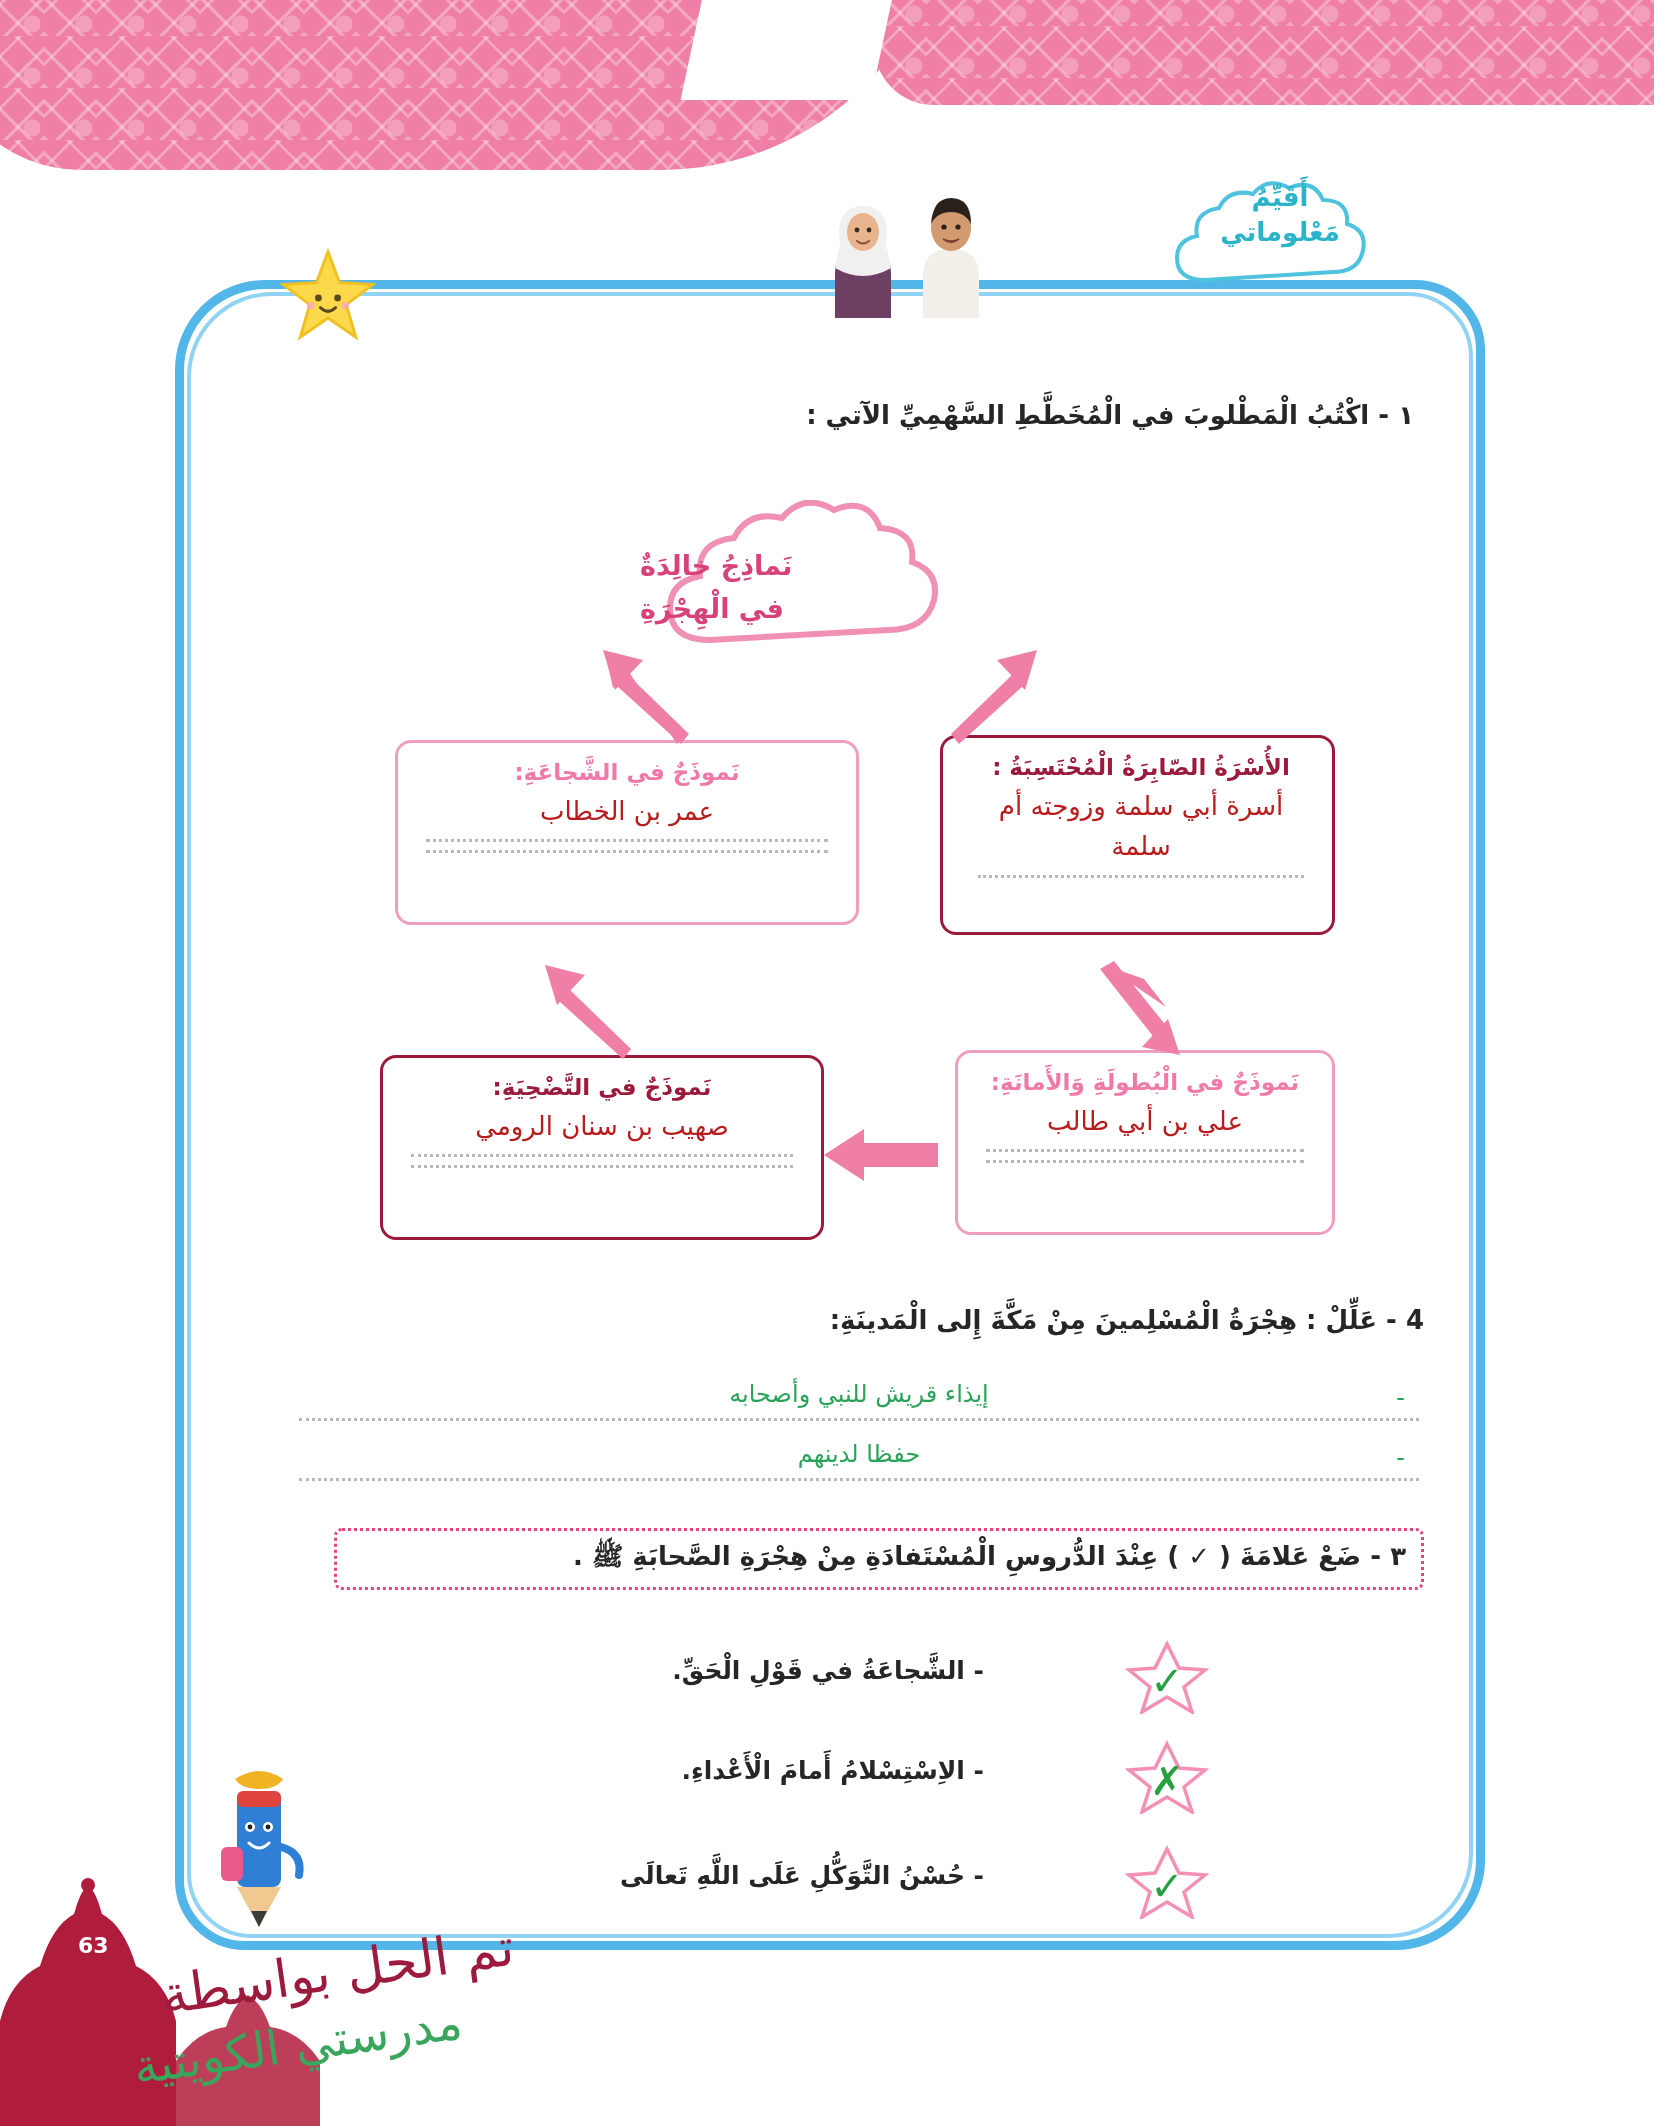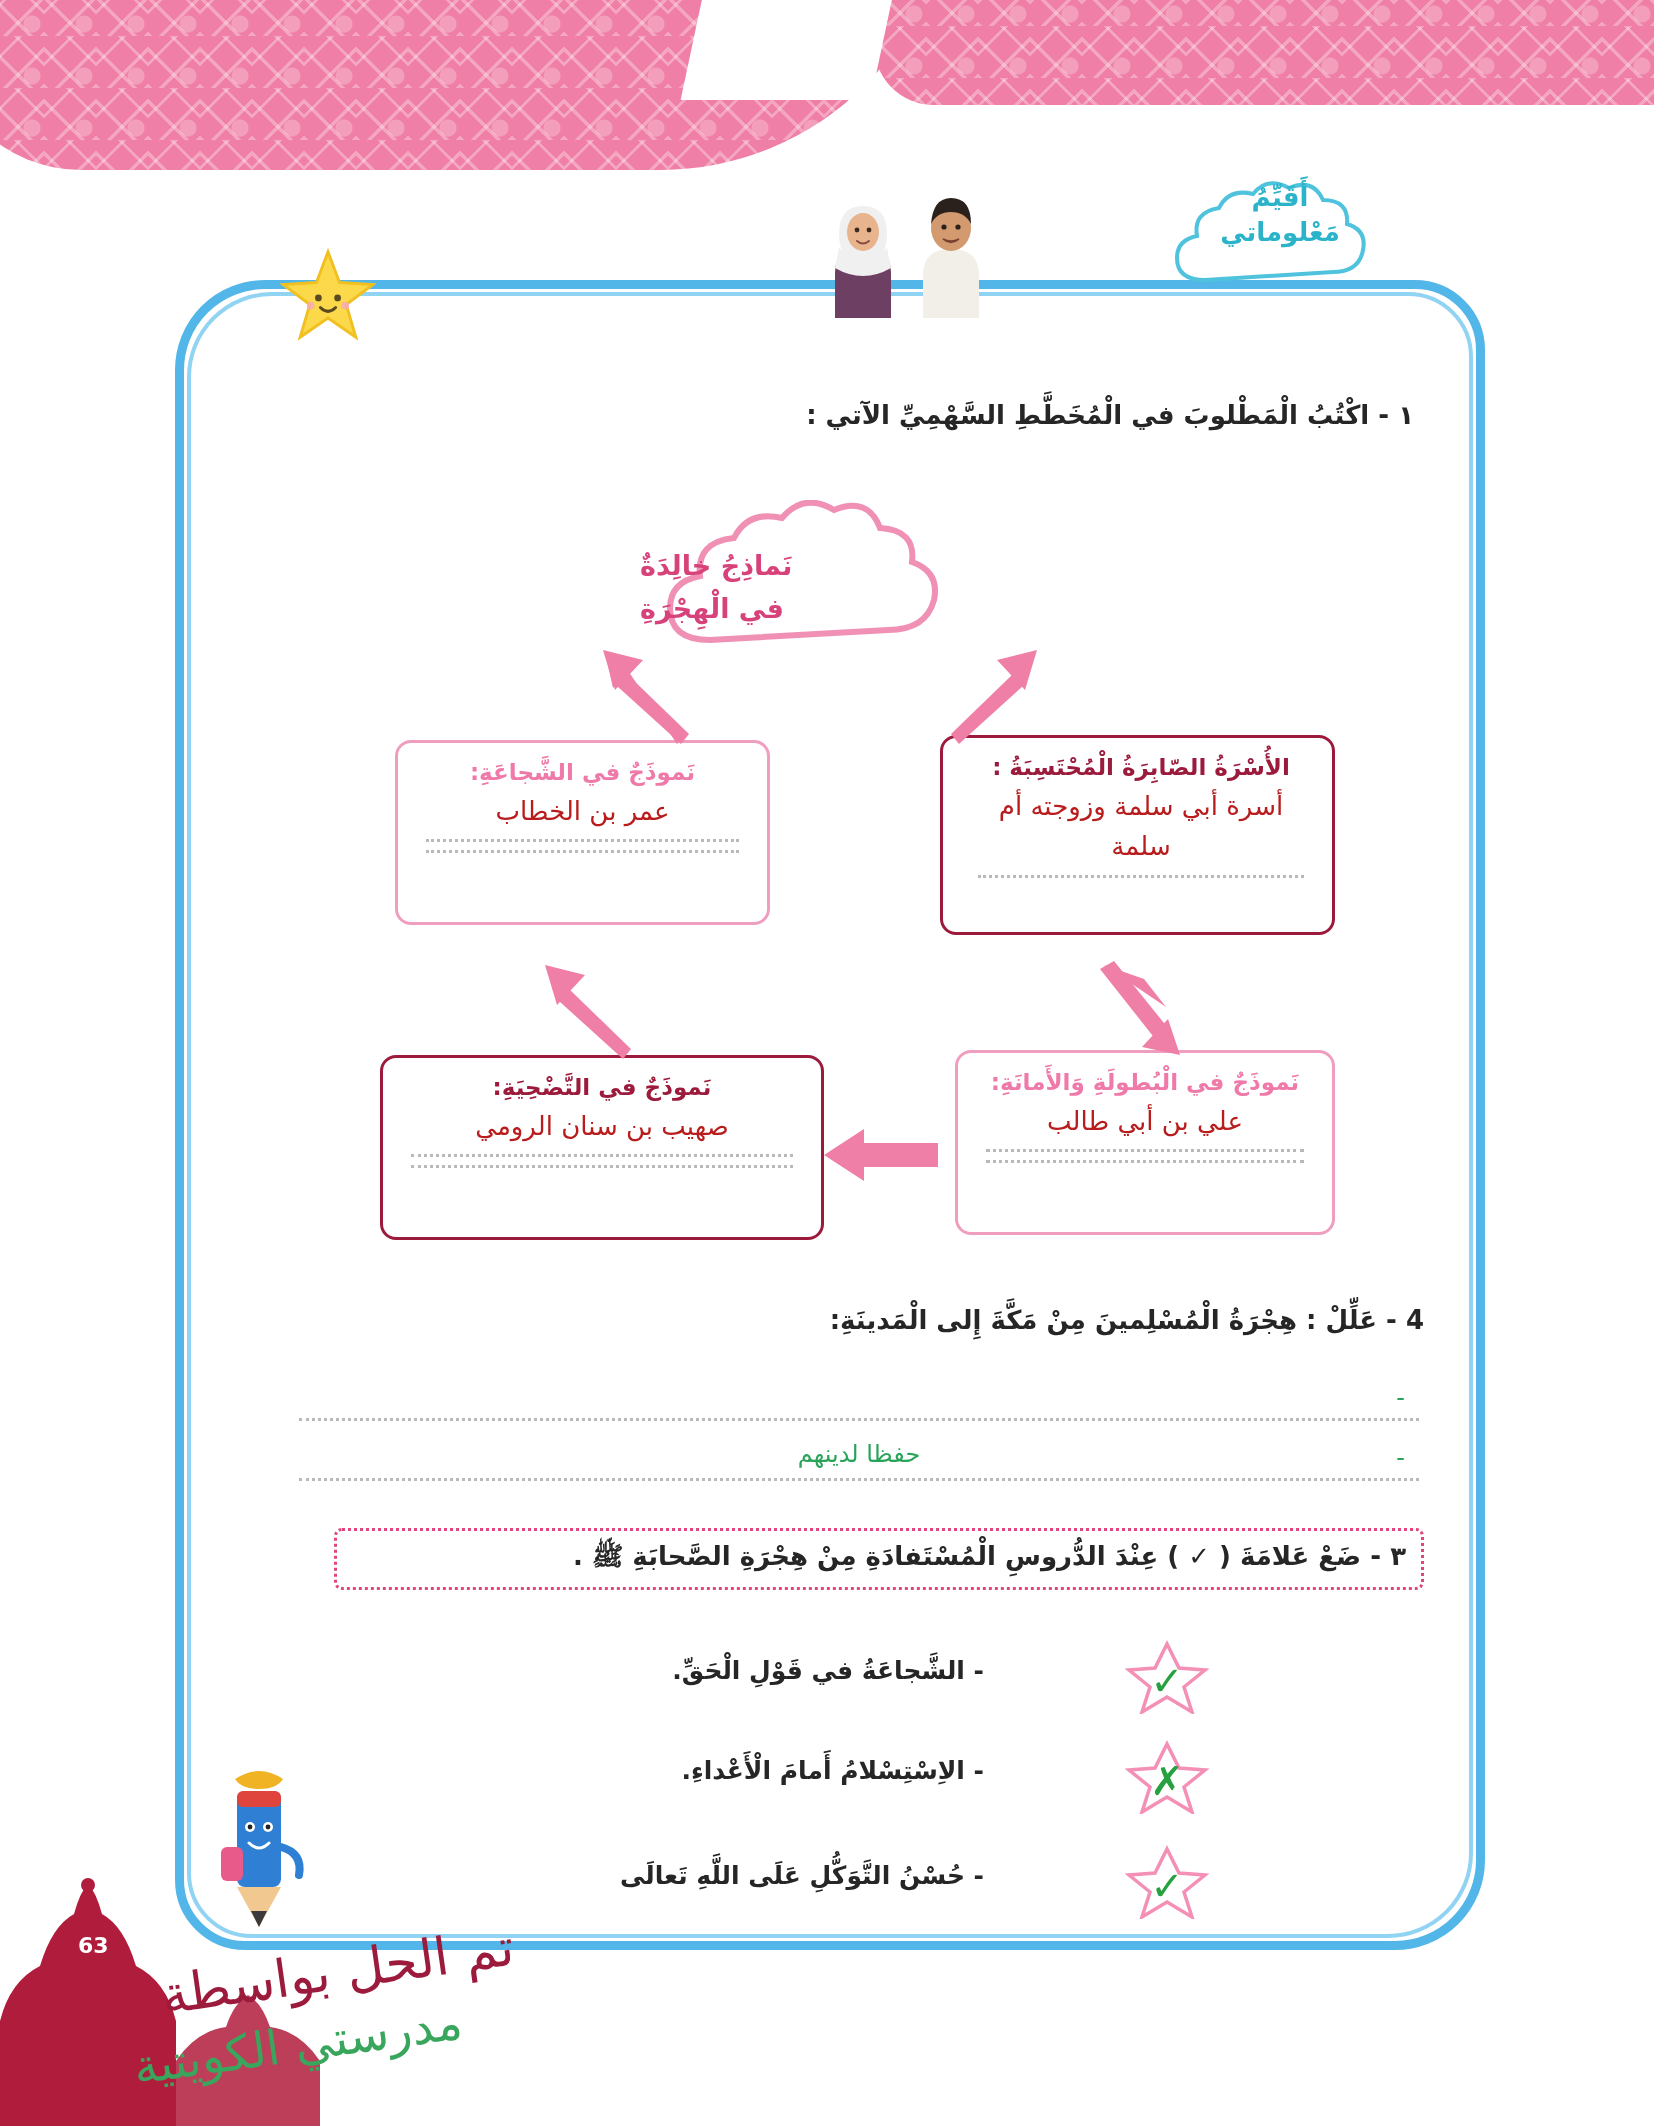--- a/index.html
+++ b/index.html
@@ -166,21 +166,21 @@
   .dotline {
     border-bottom: 3px dotted #b9b9b9;
     height: 1px;
     margin: 8px 10px 0;
   }
   .box-pink { border: 3px solid #f09ec0; }
   .box-pink .head { color: #ef79a8; }
   .box-dark { border: 3px solid #9c1b3c; }
   .box-dark .head { color: #9c1b3c; }
 
-  #box-shuja { top: 740px; left: 395px; width: 375px; height: 185px; }
+  #box-shuja { top: 740px; left: 395px; width: 464px; height: 185px; }
   #box-usra  { top: 735px; left: 940px; width: 395px; height: 200px; padding-left: 25px; }
   #box-tadhiya { top: 1055px; left: 380px; width: 444px; height: 185px; }
   #box-butula  { top: 1050px; left: 955px; width: 380px; height: 185px; }
 
   
   .arrow { position: absolute; z-index: 3; }
 
   
   .ans-line {
     position: absolute;
@@ -425,20 +425,21 @@
   <div class="head">نَموذَجٌ في الْبُطولَةِ وَالأَمانَةِ:</div>
   <div class="ans">علي بن أبي طالب</div>
   <div class="dotline"></div>
   <div class="dotline"></div>
 </div>
 
 <div class="q" id="q2">4 - عَلِّلْ : هِجْرَةُ الْمُسْلِمينَ مِنْ مَكَّةَ إِلى الْمَدينَةِ:</div>
 
 <div class="ans-line" id="a2-1">
   <div class="dash">-</div>
+  <div class="txt">إيذاء قريش للنبي وأصحابه</div>
   <div class="rule"></div>
 </div>
 <div class="ans-line" id="a2-2">
   <div class="dash">-</div>
   <div class="txt">حفظا لدينهم</div>
   <div class="rule"></div>
 </div>
 
 <div id="q3wrap">
   <div class="ribbon"></div>

